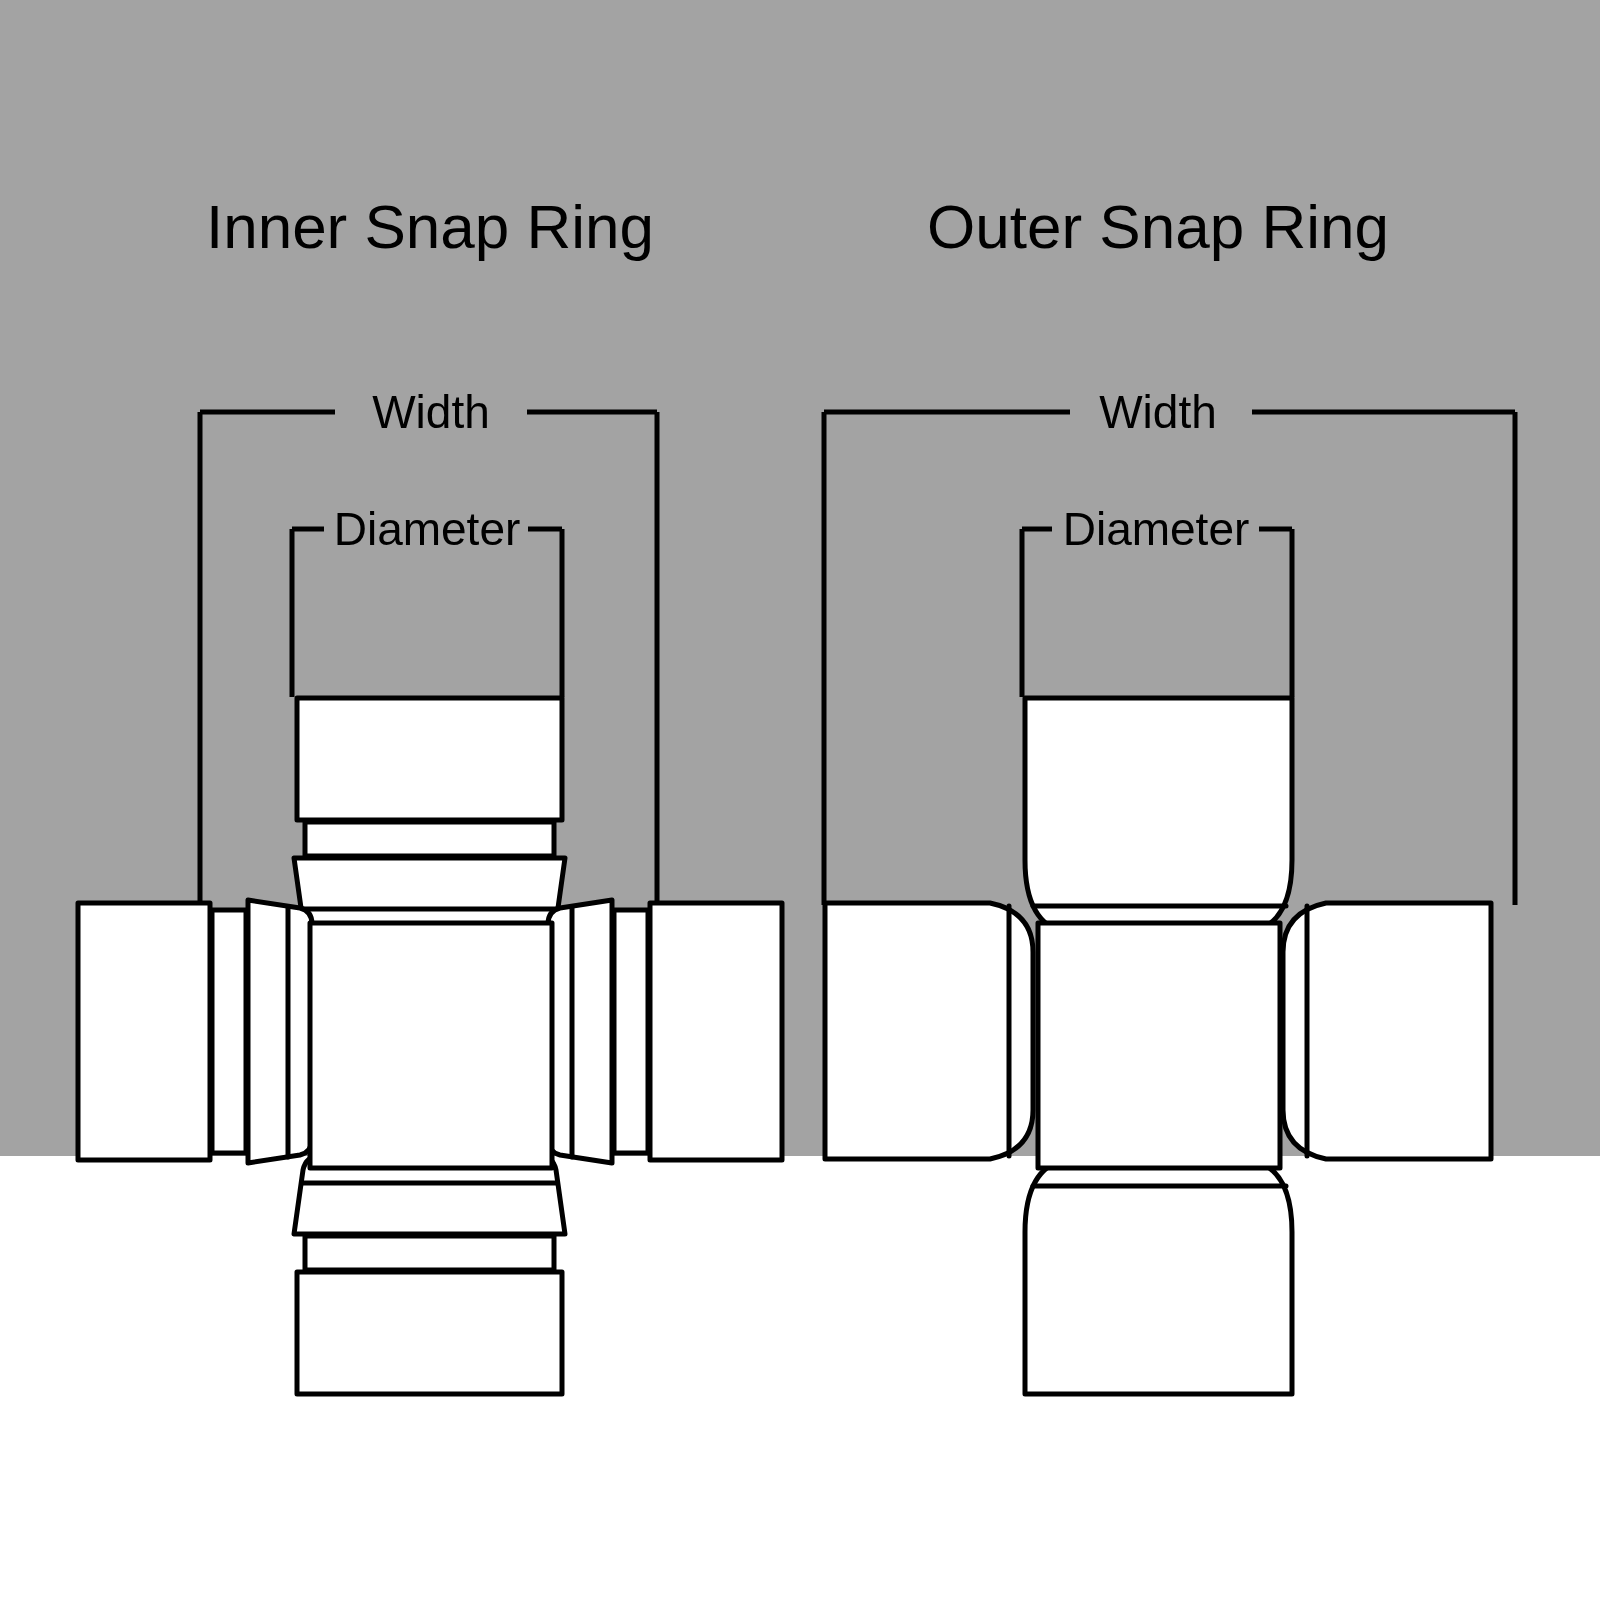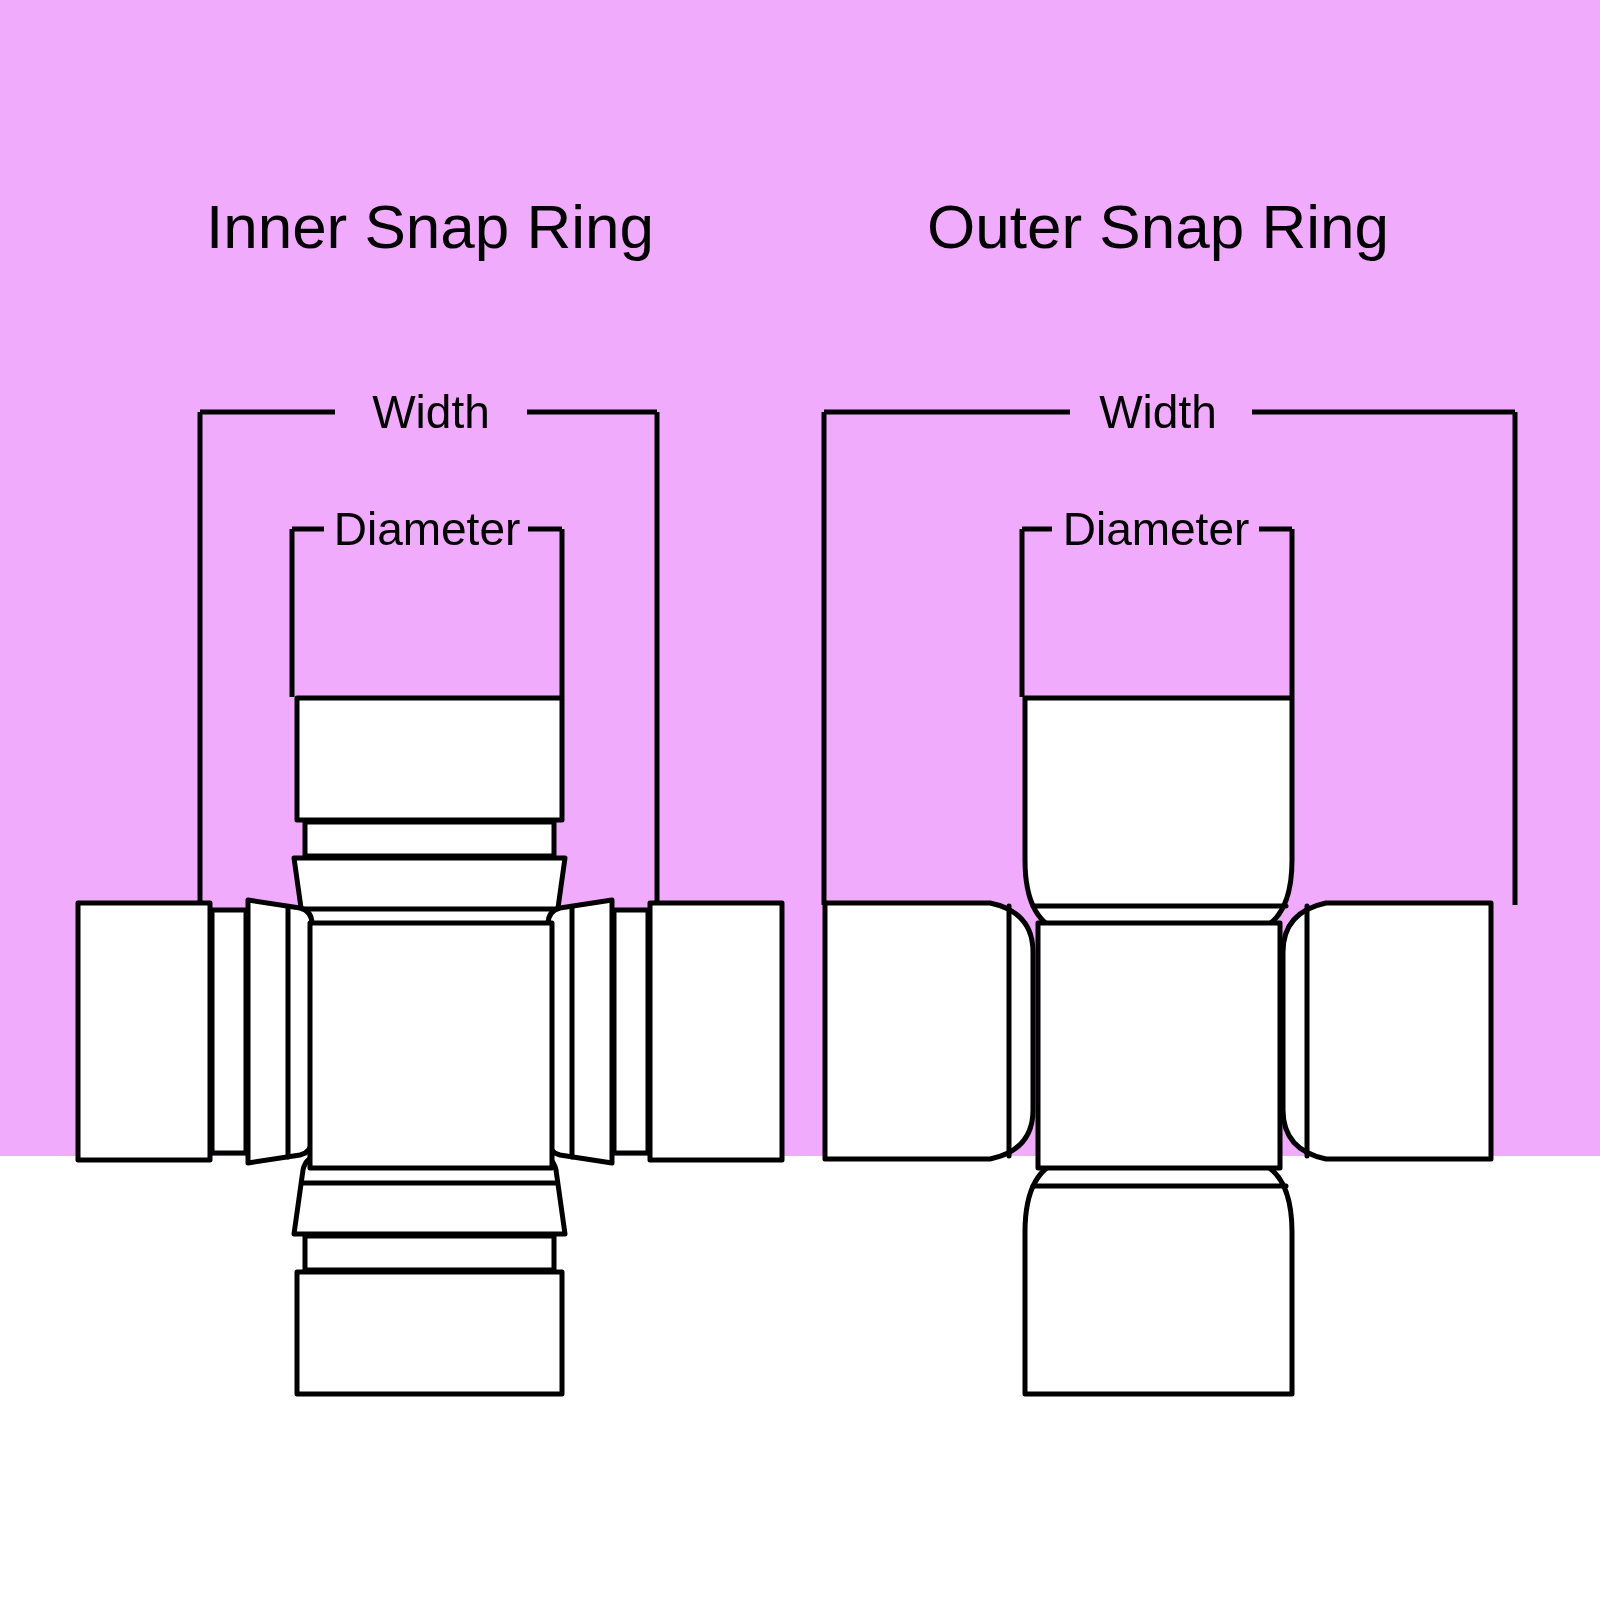--- a/index.html
+++ b/index.html
@@ -11,21 +11,21 @@
     width: 1600px;
     height: 1600px;
     font-family: "Liberation Sans", sans-serif;
     color: #000000;
     overflow: hidden;
   }
   #canvas {
     position: relative;
     width: 1600px;
     height: 1156px;
-    background: #f0abfc;
+    background: #a3a3a3;
   }
   svg.diagram-svg {
     position: absolute;
     top: 0;
     left: 0;
     width: 1600px;
     height: 1600px;
   }
   .part-outline {
     fill: #ffffff;

